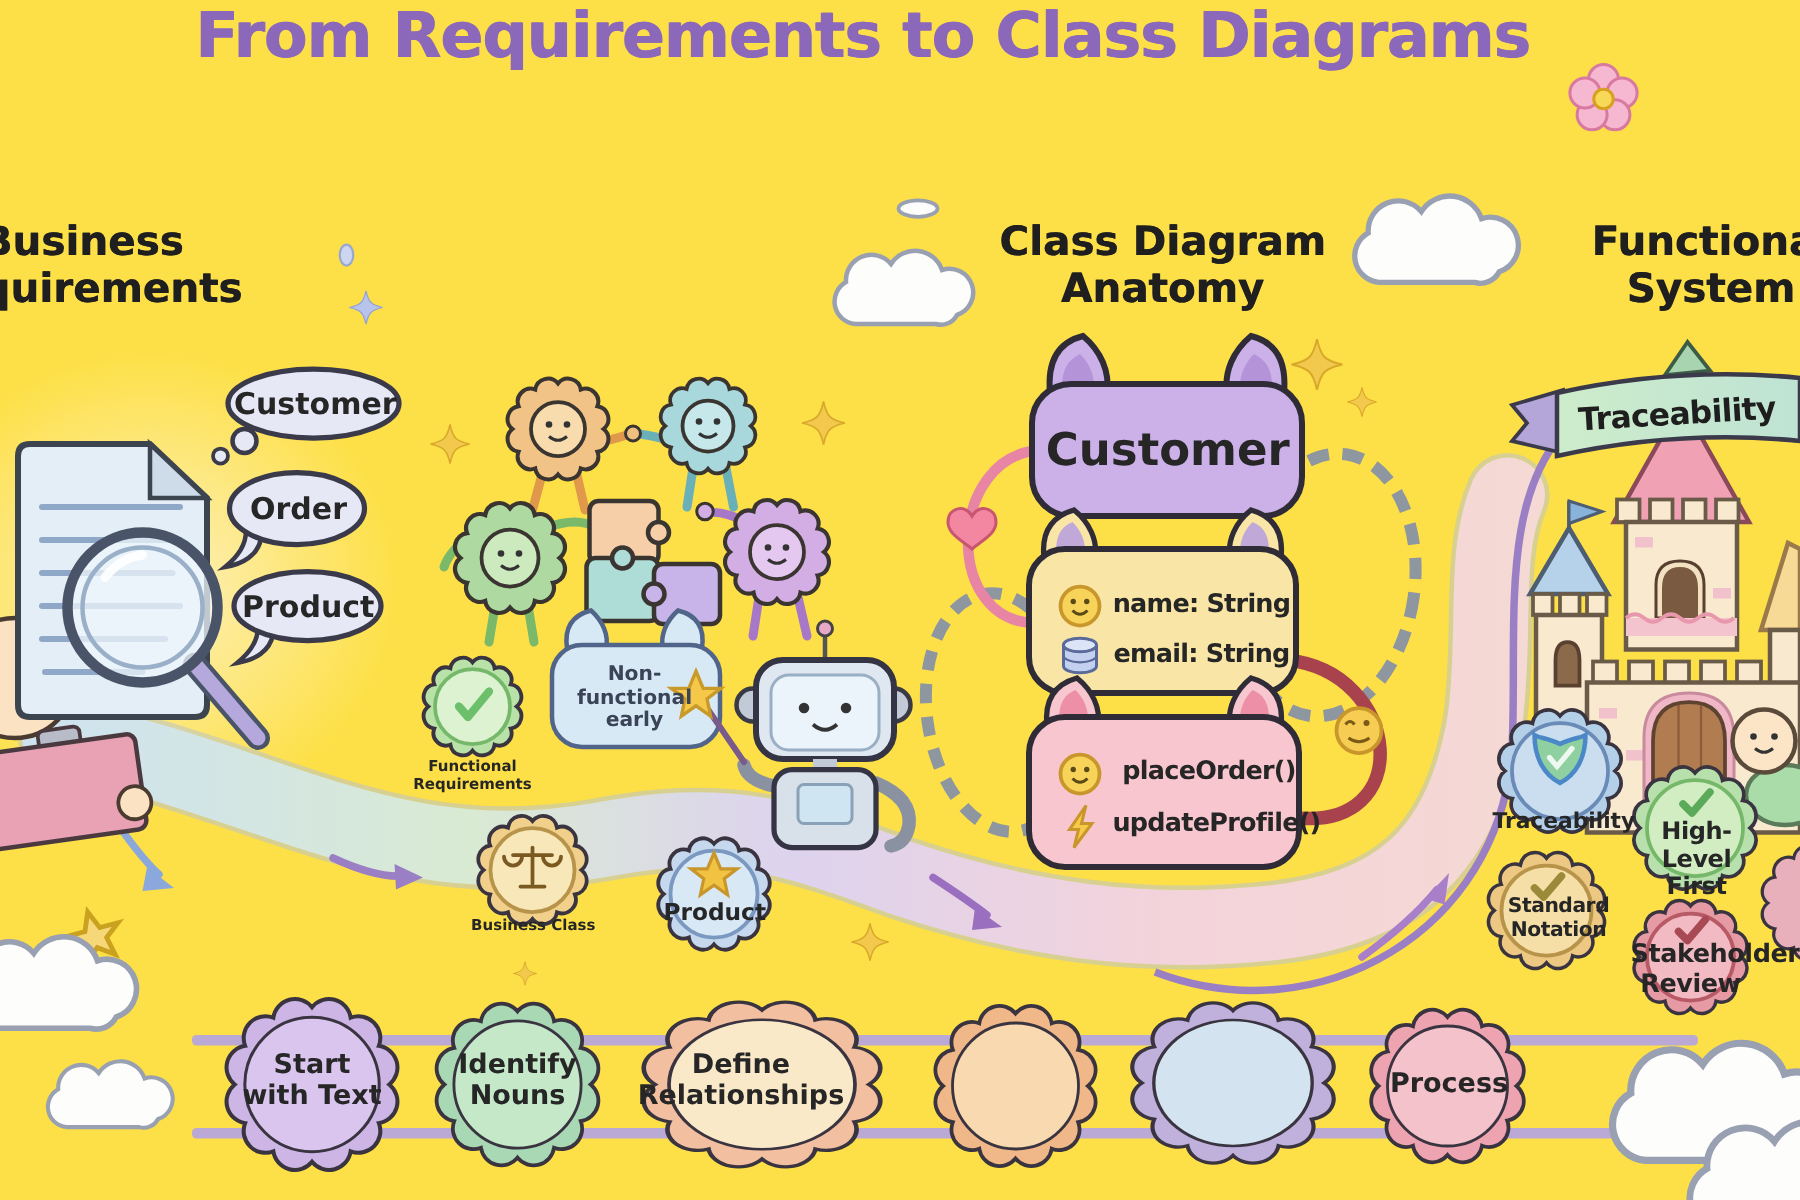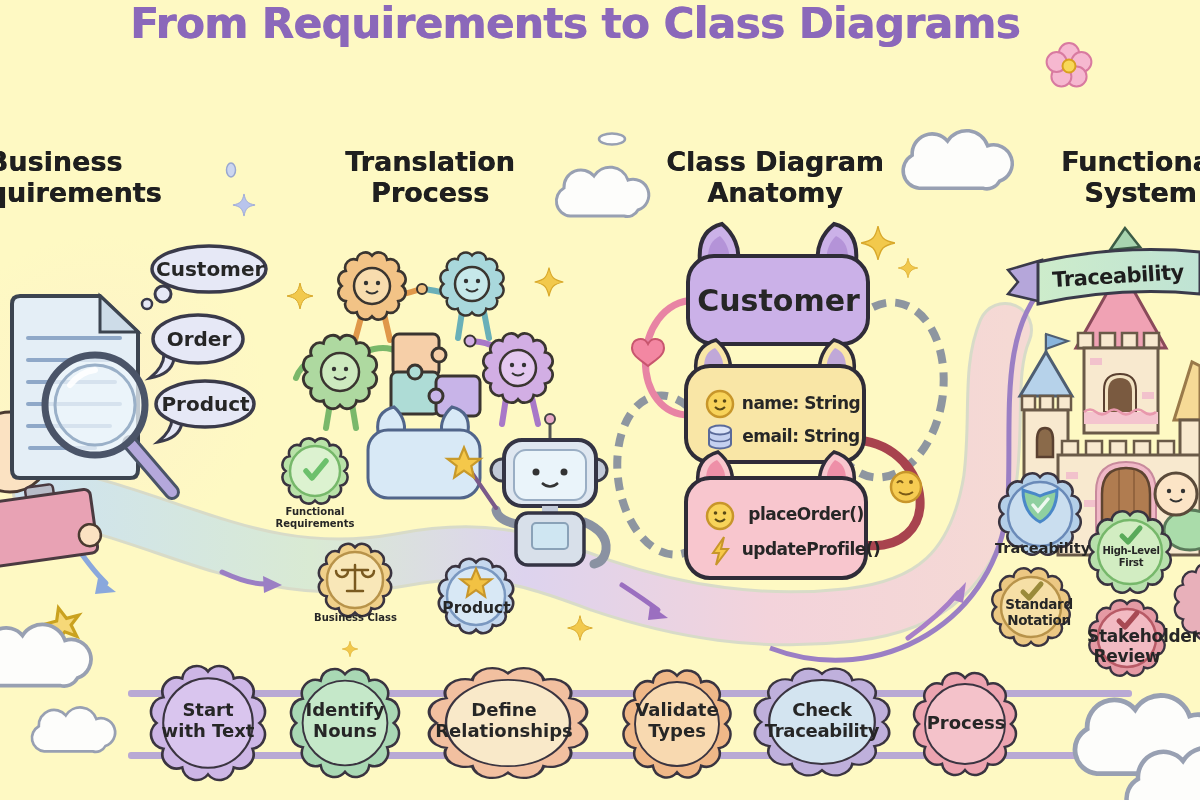--- a/index.html
+++ b/index.html
@@ -1,16 +1,16 @@
 <!DOCTYPE html>
 <html><head>
 <meta charset="utf-8">
 <style>
   html,body{margin:0;padding:0;background:#f7f4ec;}
-  #stage{position:relative;width:1200px;height:800px;overflow:hidden;background:#fef9c3;font-family:"DejaVu Sans",sans-serif;}
+  #stage{position:relative;width:1200px;height:800px;overflow:hidden;background:#fde047;font-family:"DejaVu Sans",sans-serif;}
   #art{position:absolute;left:0;top:0;}
   .t{position:absolute;font-weight:bold;color:#262626;text-align:center;line-height:1.16;font-family:"DejaVu Sans",sans-serif;}
   .hdr{font-size:27px;color:#1f1f1f;text-shadow:0.4px 0 currentColor;}
   .title{font-size:42px;color:#8b68ba;letter-spacing:-0.5px;text-shadow:0.8px 0 currentColor;}
   .lbl{font-size:10px;}
   .row{text-align:center;font-size:17px;letter-spacing:-0.5px;}
 </style>
 </head>
 <body>
 
@@ -402,44 +402,42 @@
     <circle cx="0" cy="-13" r="10" fill="#f6b8d0" stroke="#d87aa0" stroke-width="2"></circle>
     <circle cx="12.4" cy="-4" r="10" fill="#f6b8d0" stroke="#d87aa0" stroke-width="2"></circle>
     <circle cx="7.6" cy="10.5" r="10" fill="#f6b8d0" stroke="#d87aa0" stroke-width="2"></circle>
     <circle cx="-7.6" cy="10.5" r="10" fill="#f6b8d0" stroke="#d87aa0" stroke-width="2"></circle>
     <circle cx="-12.4" cy="-4" r="10" fill="#f6b8d0" stroke="#d87aa0" stroke-width="2"></circle>
     <circle cx="0" cy="0" r="6.5" fill="#f8d858" stroke="#d8a020" stroke-width="2"></circle>
   </g>
 </svg>
 
 <div class="t hdr" style="left:-70px;top:146px;width:250px">Business Requirements</div>
-<div class="t hdr" style="left:310px;top:146px;width:240px">Translation Process</div>
 <div class="t hdr" style="left:655px;top:146px;width:240px">Class Diagram Anatomy</div>
 <div class="t hdr" style="left:1018px;top:146px;width:245px">Functional System</div>
 
 <div class="t" style="left:156px;top:258px;width:106px;font-size:20px">Customer</div>
 <div class="t" style="left:156px;top:328px;width:86px;font-size:20px">Order</div>
 <div class="t" style="left:158px;top:393px;width:95px;font-size:20px">Product</div>
 
+<div class="t" style="left:372px;top:442px;width:102px;font-size:13.5px;color:#3a4456">Non-functional early</div>
 <div class="t lbl" style="left:252px;top:506px;width:126px">Functional Requirements</div>
 <div class="t lbl" style="left:313px;top:612px;width:85px">Business Class</div>
 <div class="t" style="left:438px;top:600px;width:77px;font-size:15.5px">Product</div>
 
 <div class="t" style="left:690px;top:284px;width:177px;font-size:30px">Customer</div>
 <div class="t row" style="left:736px;top:394px;width:130px">name: String</div>
 <div class="t row" style="left:736px;top:427px;width:130px">email: String</div>
 <div class="t row" style="left:736px;top:505px;width:140px">placeOrder()</div>
 <div class="t row" style="left:736px;top:540px;width:150px">updateProfile()</div>
 
 <div class="t" style="left:1042px;top:264px;width:152px;font-size:21px;letter-spacing:-0.5px;transform:rotate(-3.5deg);color:#1e1e1e">Traceability</div>
 <div class="t" style="left:995px;top:540px;width:92px;font-size:14.5px">Traceability</div>
-<div class="t" style="left:1091px;top:545px;width:80px;font-size:10px;letter-spacing:-0.3px">High-Level First</div>
+<div class="t" style="left:1091px;top:545px;width:80px;font-size:16px;letter-spacing:-0.3px">High-Level First</div>
 <div class="t" style="left:995px;top:597px;width:88px;font-size:13.5px;letter-spacing:-0.3px">Standard Notation</div>
 <div class="t" style="left:1087px;top:627px;width:80px;font-size:17px;letter-spacing:-0.3px">Stakeholder Review</div>
 
 <div class="t" style="left:158px;top:700px;width:100px;font-size:18px">Start with Text</div>
 <div class="t" style="left:295px;top:700px;width:100px;font-size:18px">Identify Nouns</div>
-<div class="t" style="left:428px;top:700px;width:152px;font-size:18px">Define Relationships</div>
-<div class="t" style="left:627px;top:700px;width:100px;font-size:18px">Validate Types</div>
-<div class="t" style="left:756px;top:700px;width:132px;font-size:18px;letter-spacing:-0.3px">Check Traceability</div>
+<div class="t" style="left:418px;top:700px;width:152px;font-size:18px">Define Relationships</div>
 <div class="t" style="left:920px;top:713px;width:92px;font-size:18px">Process</div>
 
 </div>
 
 </body></html>

